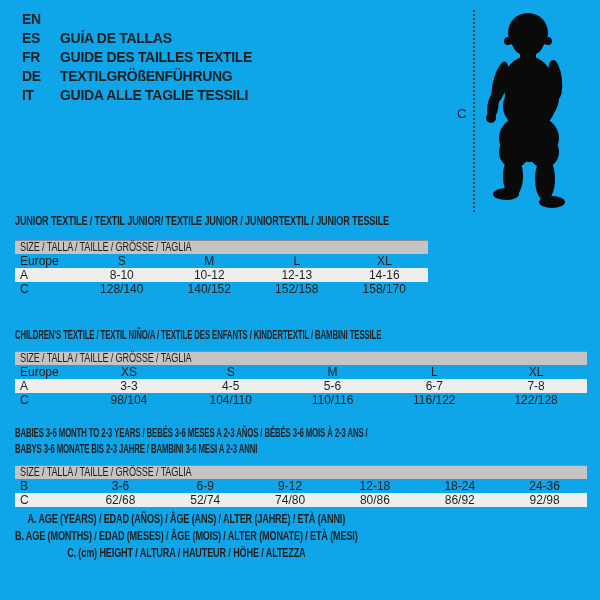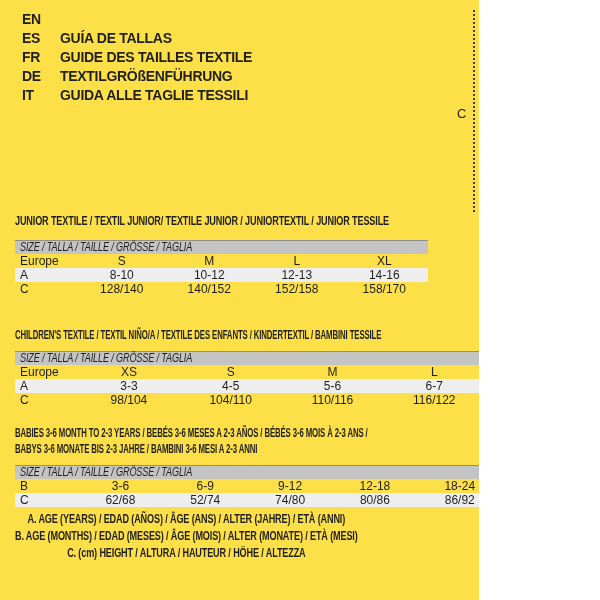--- a/index.html
+++ b/index.html
@@ -1,18 +1,18 @@
 <!DOCTYPE html>
 <html><head>
 <meta charset="utf-8">
 <style>
   html,body{margin:0;padding:0;background:#ffffff;}
   body{width:600px;height:600px;font-family:"Liberation Sans",sans-serif;color:#1f1f1f;
        -webkit-font-smoothing:antialiased;}
-  .canvas{position:relative;width:479px;height:600px;background:#fde047;overflow:hidden;}
+  .canvas{position:relative;width:600px;height:600px;background:#0ea5e9;overflow:hidden;}
 
   
   .lang-block{position:absolute;left:22px;top:10px;font-weight:bold;font-size:14px;letter-spacing:-0.3px;}
   .lang-row{display:flex;height:19px;line-height:19px;}
   .lang-code{width:38px;}
 
   
   .measure-line{position:absolute;left:473px;top:10px;height:202px;width:0;border-left:2px dotted #3f3f3f;}
   .measure-label{position:absolute;left:457px;top:106px;font-size:13px;color:#222;}
   .baby-svg{position:absolute;left:483px;top:8px;}
@@ -20,23 +20,23 @@
   
   .cond{white-space:nowrap;font-weight:bold;font-size:13px;letter-spacing:-0.2px;
         transform-origin:0 50%;}
   .sx70{transform:scaleX(0.70);}
   .sx60{transform:scaleX(0.60);}
   .sec-title{position:absolute;height:14px;line-height:14px;}
 
   
   .table{position:absolute;font-size:12px;}
   .thead{height:13px;line-height:13px;background:#c4c4c4;border-top:1px solid #8f8f8f;
-         padding-left:5px;white-space:nowrap;font-style:italic;}
+         padding-left:5px;white-space:nowrap;}
   .thead-label{display:inline-block;transform:scaleX(0.76);transform-origin:0 50%;letter-spacing:-0.2px;}
-  .trow{display:flex;height:14px;line-height:14px;}
+  .trow{display:flex;height:14px;line-height:14px;justify-content:flex-end;}
   .alt{background:#eeeeee;}
   .cl{width:58px;padding-left:5px;}
   .cc{flex:1;text-align:center;}
 
   .footnotes{position:absolute;left:15px;top:510px;text-align:center;}
   .fn-line{height:17px;line-height:17px;}
 </style>
 </head>
 <body>
 

